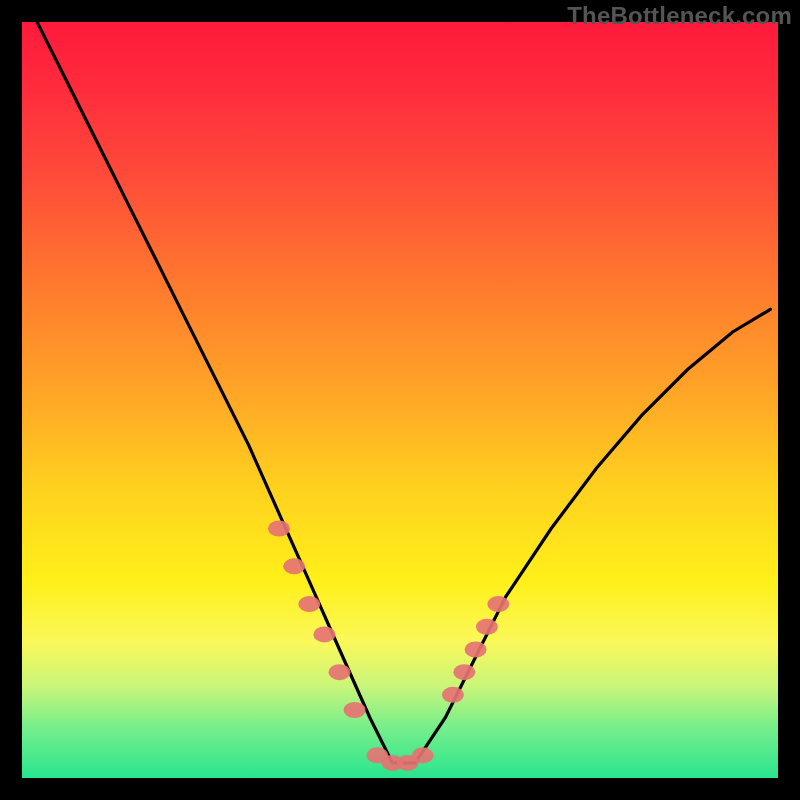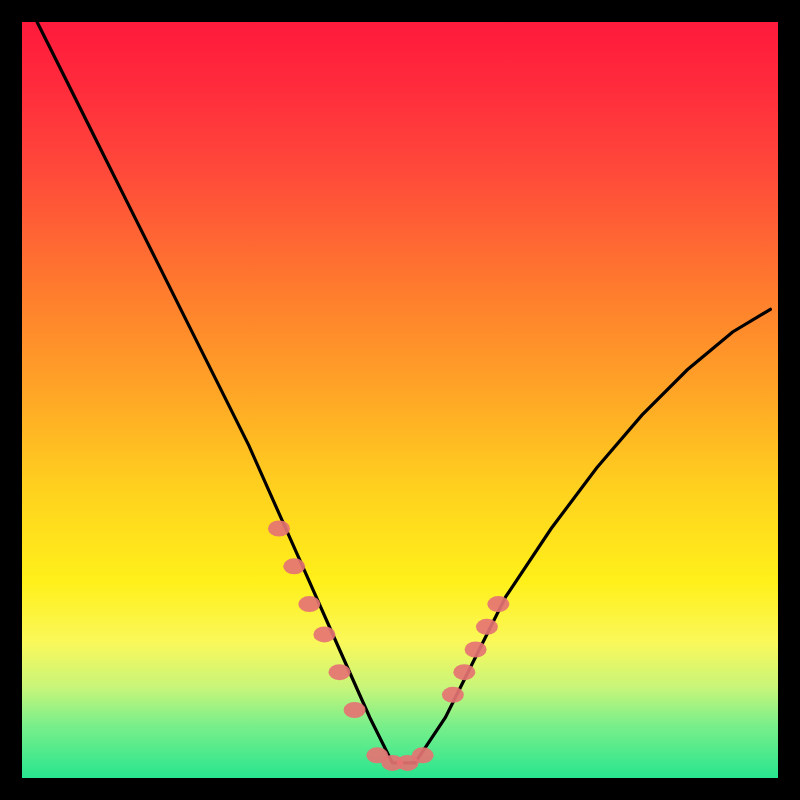--- a/index.html
+++ b/index.html
@@ -84,13 +84,14 @@
           <ellipse cx="430.9" cy="672.8" rx="11" ry="8" class="series-dot"></ellipse>
           <ellipse cx="442.3" cy="650.2" rx="11" ry="8" class="series-dot"></ellipse>
           <ellipse cx="453.6" cy="627.5" rx="11" ry="8" class="series-dot"></ellipse>
           <ellipse cx="464.9" cy="604.8" rx="11" ry="8" class="series-dot"></ellipse>
           <ellipse cx="476.3" cy="582.1" rx="11" ry="8" class="series-dot"></ellipse>
         </g>
     </svg>
 
   </div>
 
+  <div class="watermark">TheBottleneck.com</div>
 </div>
 
 </body></html>

